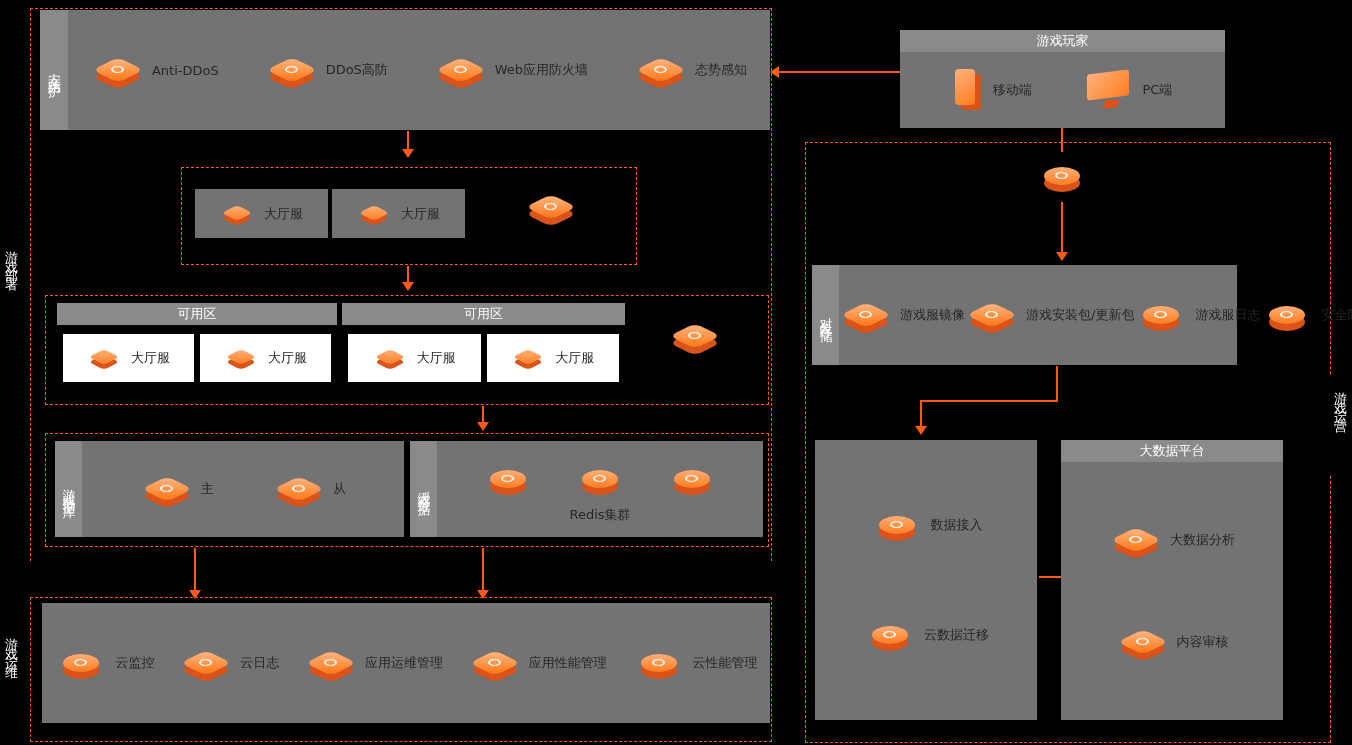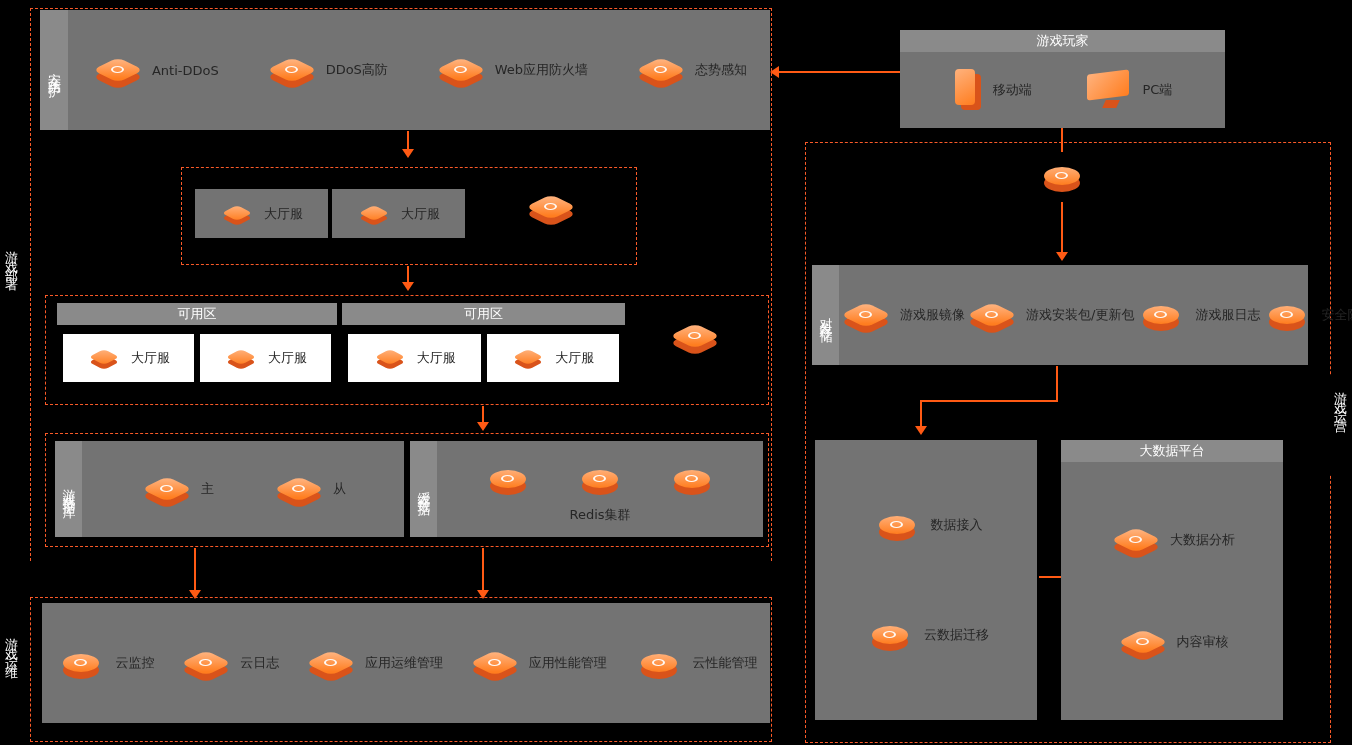--- a/index.html
+++ b/index.html
@@ -260,21 +260,21 @@
     </div>
   </div>
 
   
   <span class="iso disc abs" style="left:1035px;top:152px"><i class="ring"></i></span>
 
   
   <div class="tab" style="left:812px;top:265px;width:27px;height:100px">
     <span class="vt">对象存储</span>
   </div>
-  <div class="panel" style="left:839px;top:265px;width:469px;height:100px">
+  <div class="panel" style="left:839px;top:265px;width:398px;height:100px">
     <div class="row">
       <div class="vitem">
         <span class="iso">
             <i class="ring"></i>
           </span>
         <span class="lbl">游戏服镜像</span>
       </div>
       <div class="vitem">
         <span class="iso">
             <i class="ring"></i>

